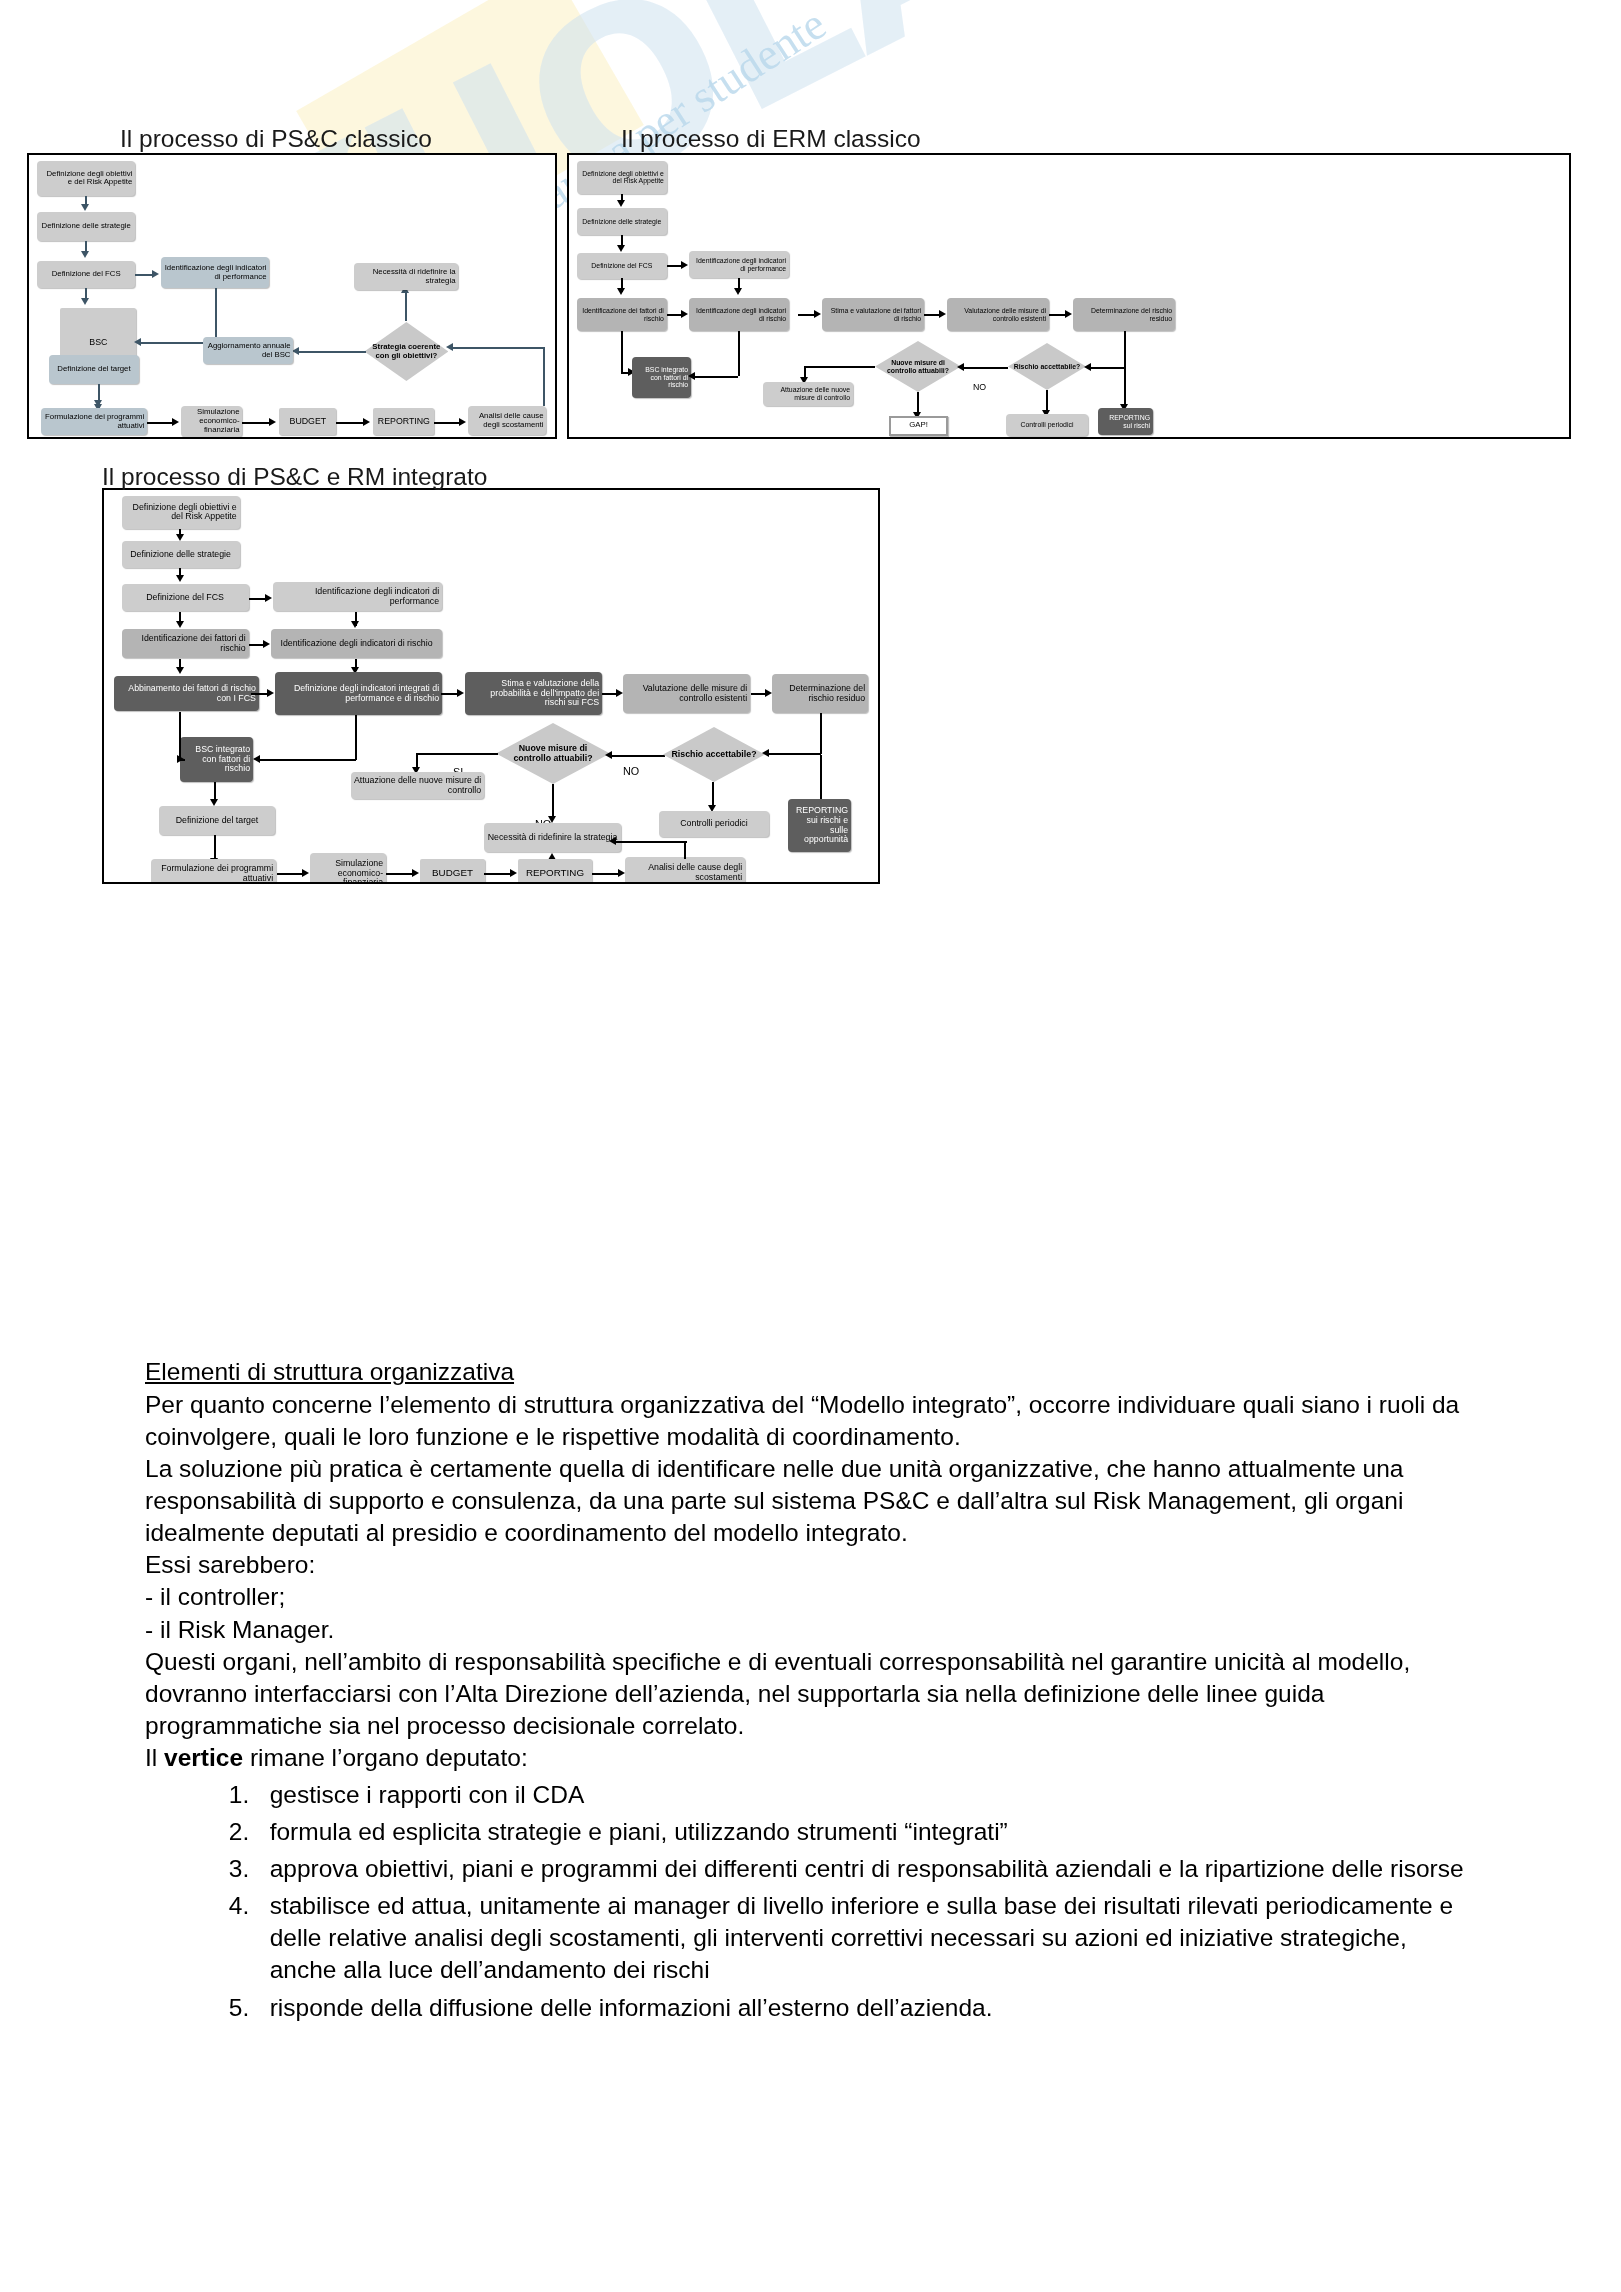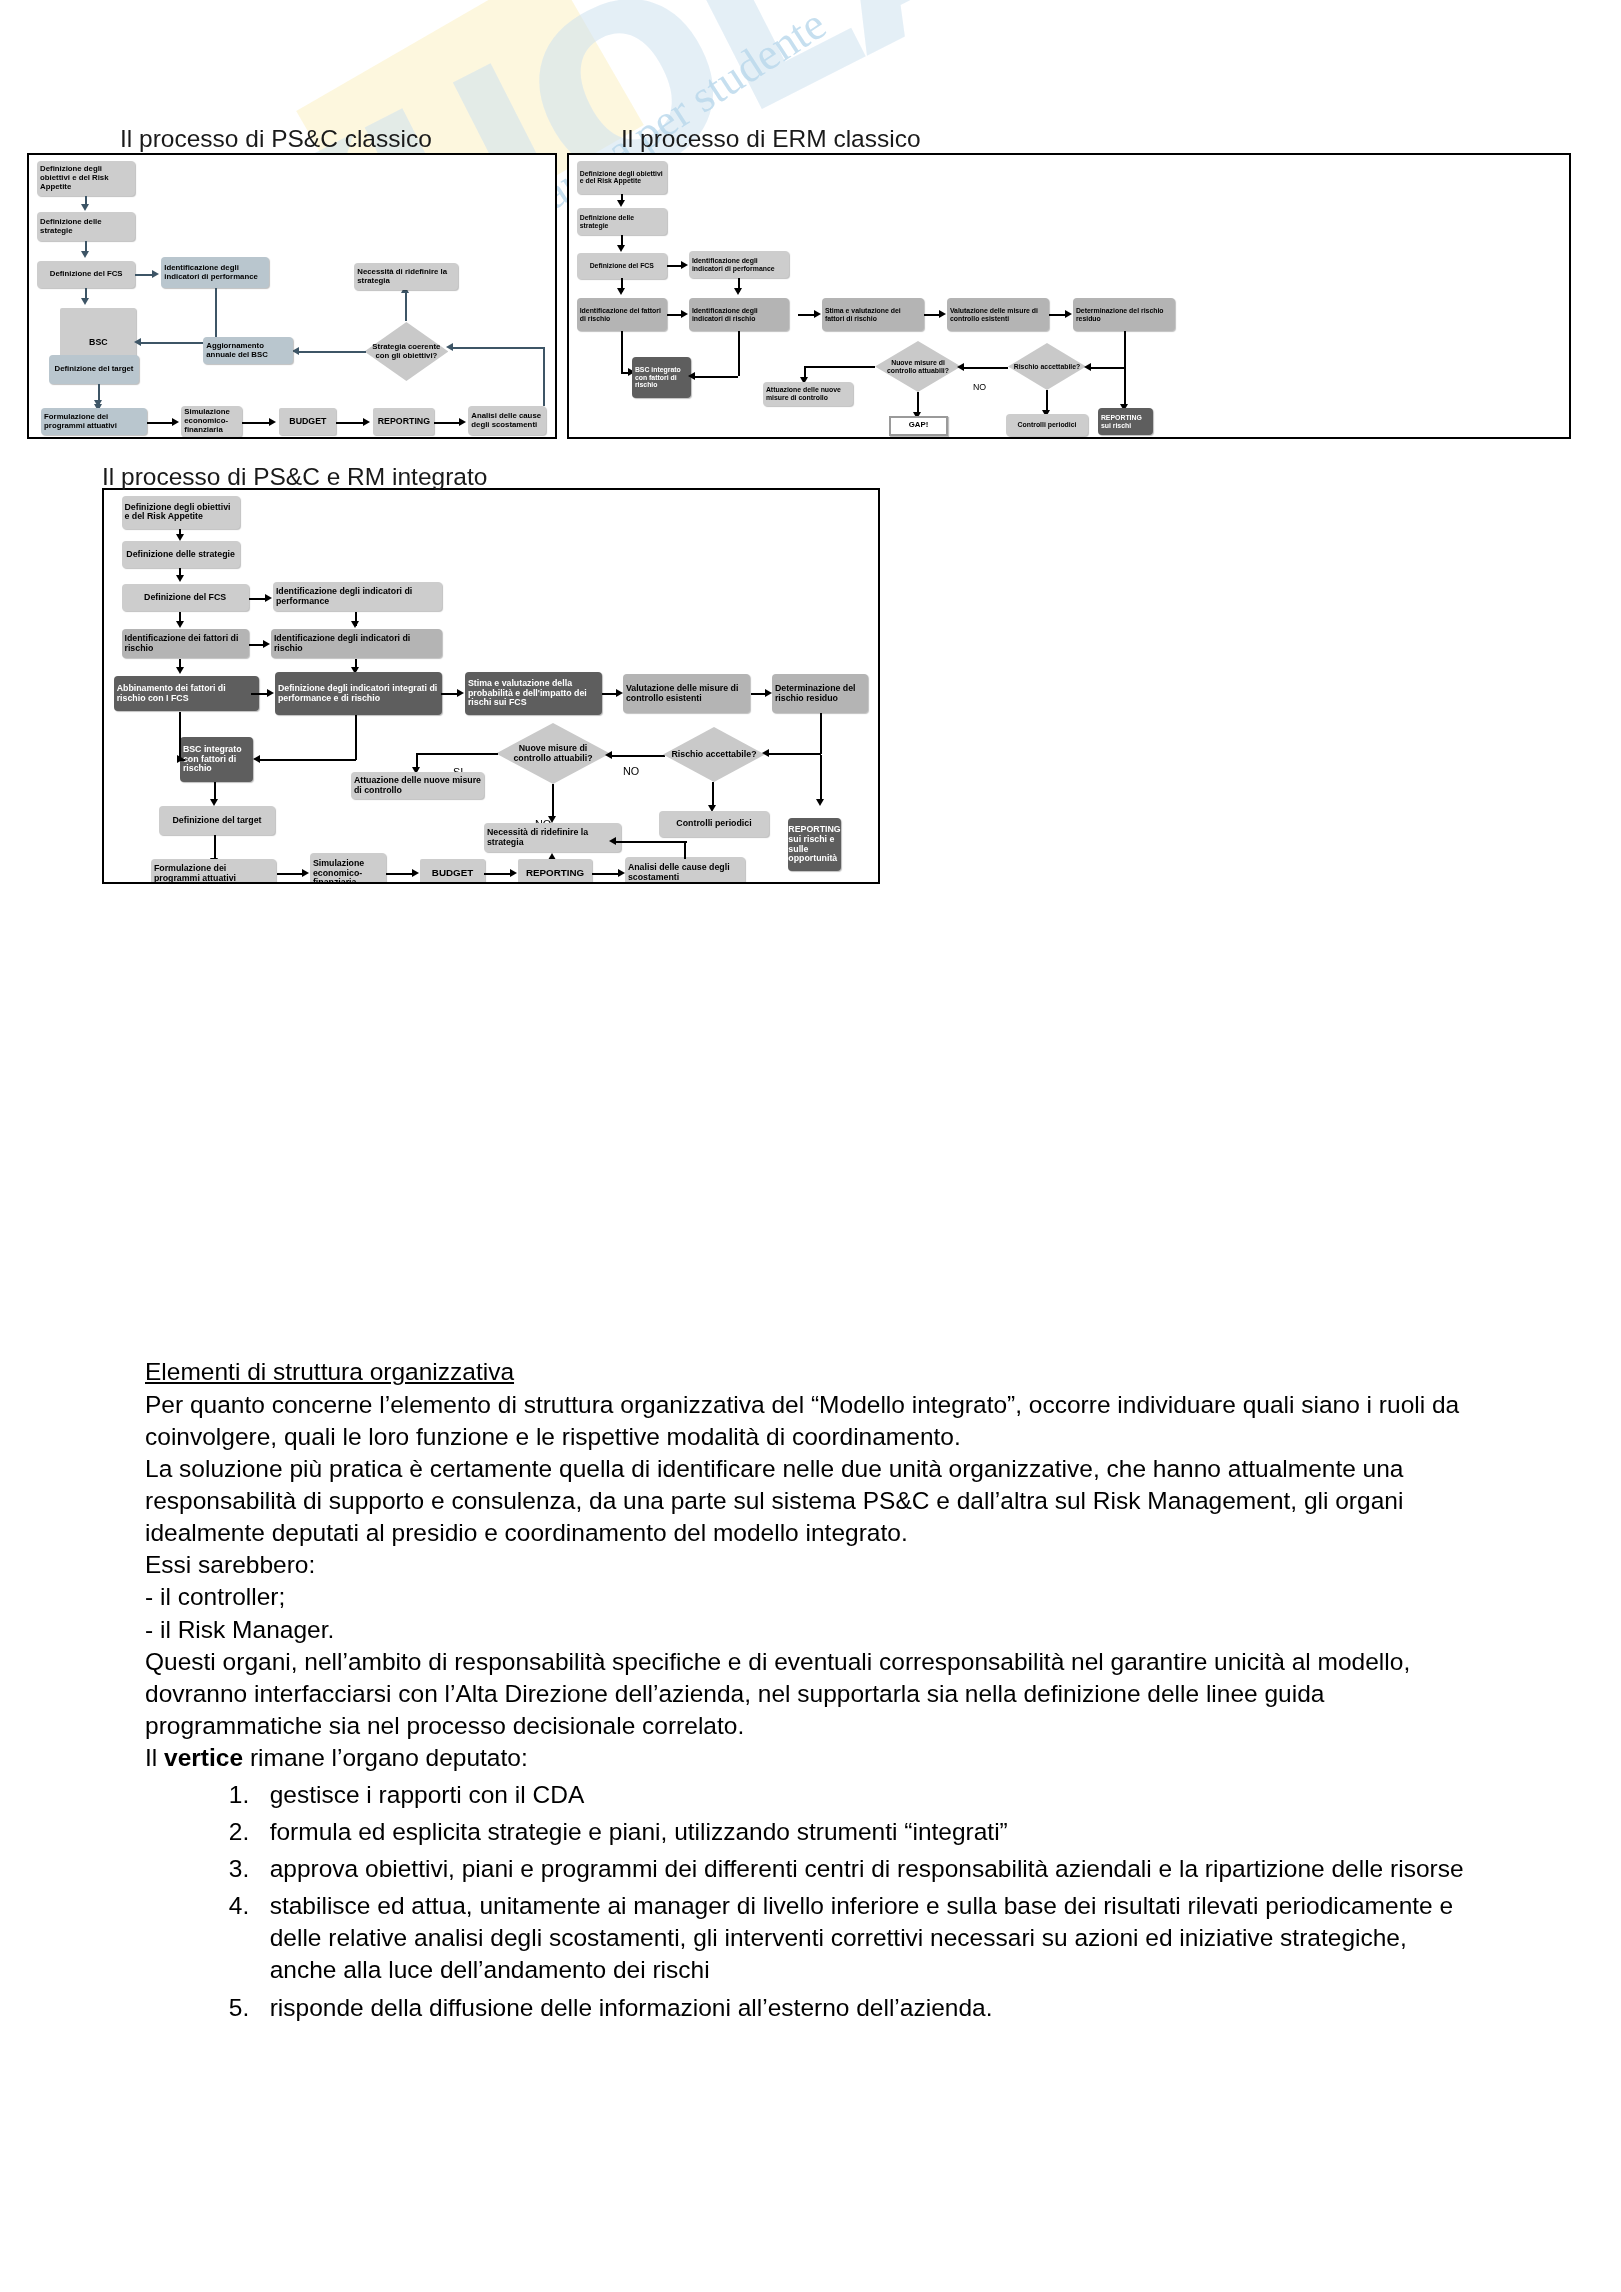--- a/index.html
+++ b/index.html
@@ -18,21 +18,21 @@
           transform:rotate(-33deg);font-family:"Liberation Serif",serif;
           white-space:nowrap;}
   
   .dia-title{position:absolute;font-size:24.5px;color:#1a1a1a;z-index:5;
              font-family:"Liberation Sans",sans-serif;}
   
   .frame{position:absolute;border:2px solid #000;background:#fff;z-index:4;
          overflow:hidden;}
   
   .node{position:absolute;box-sizing:border-box;display:flex;align-items:center;
-        justify-content:center;text-align:left;font-weight:700;
+        justify-content:center;text-align:right;font-weight:400;
         line-height:1.12;color:#000;background:#c9c9c9;border-radius:3.9px;
         box-shadow:1px 1px 1px rgba(0,0,0,.25);padding:2px 2.9px;}
   .n-lite{background:#cdcdcd;}
   .n-mid{background:#b4b4b4;}
   .n-dark{background:#5e5e5e;color:#fff;}
   .n-bluish{background:#b9c6ce;}
   .n-white{background:#fff;border:2px solid #9a9a9a;border-radius:0;}
   .n-sq{border-radius:2px;}
   
   .dia{position:absolute;display:flex;align-items:center;justify-content:center;
@@ -293,21 +293,21 @@
   <div class="ln ln-b" style="left:663px;top:263px;width:54px;height:2px;"></div>
   <div class="ar ar-lb" style="left:658px;top:259px;"></div>
 
   <div class="lbl" style="left:619px;top:296px;font-size:10.8px;">SI</div>
   <div class="ln ln-b" style="left:608px;top:292px;width:2px;height:25.5px;"></div>
   <div class="ar ar-db" style="left:604px;top:315px;"></div>
   <div class="node n-lite" style="left:555px;top:321px;width:110px;height:25.5px;font-size:8.8px;">Controlli periodici</div>
 
   <div class="ln ln-b" style="left:716px;top:265px;width:2px;height:47px;"></div>
   <div class="ar ar-db" style="left:712px;top:309px;"></div>
-  <div class="node n-dark" style="left:684px;top:328px;width:53px;height:53px;font-size:8.8px;">REPORTING sui rischi e sulle opportunità</div>
+  <div class="node n-dark" style="left:684px;top:309px;width:63px;height:53px;font-size:8.8px;">REPORTING sui rischi e sulle opportunità</div>
 
   <div class="lbl" style="left:431px;top:296px;font-size:10.8px;">NO</div>
   <div class="ln ln-b" style="left:448px;top:294px;width:2px;height:35px;"></div>
   <div class="ar ar-db" style="left:444px;top:326px;"></div>
   <div class="node n-lite" style="left:380px;top:333px;width:137px;height:29px;font-size:8.8px;">Necessità di ridefinire la strategia</div>
 
   <div class="lbl" style="left:407px;top:367px;font-size:10.8px;">NO</div>
   <div class="ln ln-b" style="left:448px;top:370px;width:2px;height:29px;"></div>
   <div class="ar ar-ub" style="left:444px;top:363px;"></div>
 

